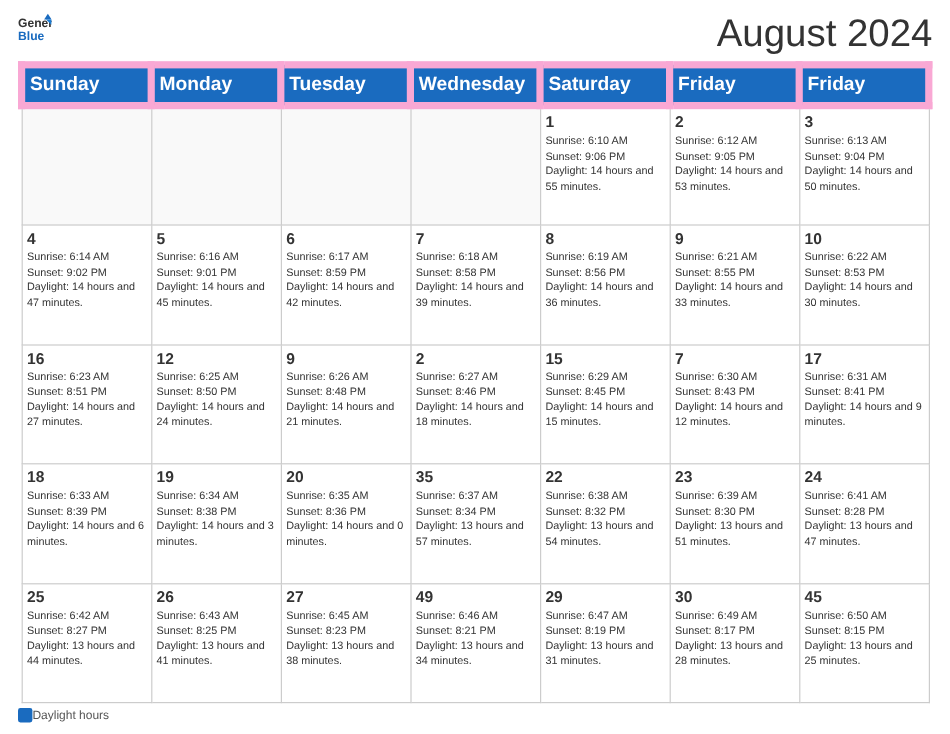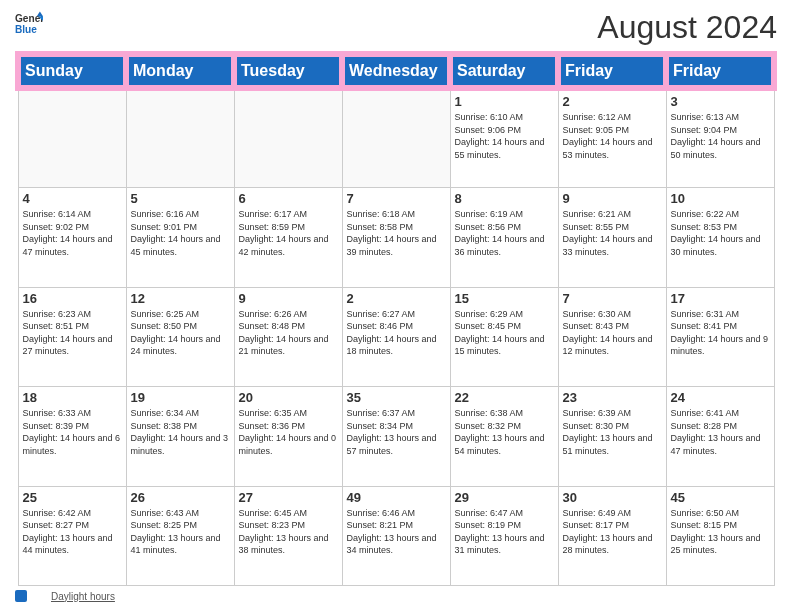--- a/index.html
+++ b/index.html
@@ -84,22 +84,21 @@
       font-size: 9px;
       color: #333;
       line-height: 1.4;
     }
     .footer {
       margin-top: 4px;
       font-size: 10px;
       color: #555;
       display: flex;
       align-items: center;
-      gap: 24px;
-      text-decoration: underline;
+      gap: 0;
     }
     .footer-dot {
       display: inline-block;
       width: 12px;
       height: 12px;
       background: #1a6bbf;
       border-radius: 2px;
     }
   </style>
 </head>

